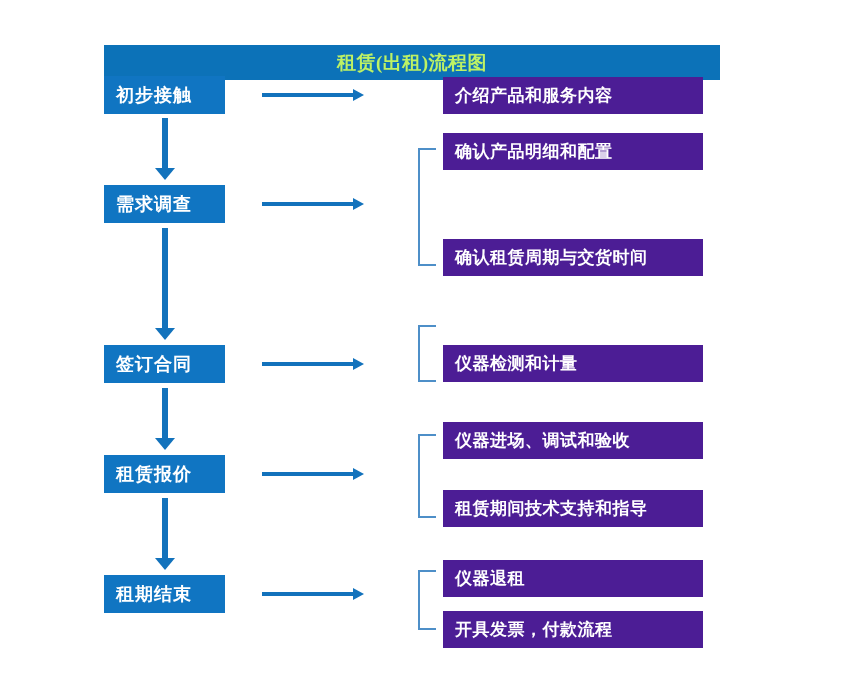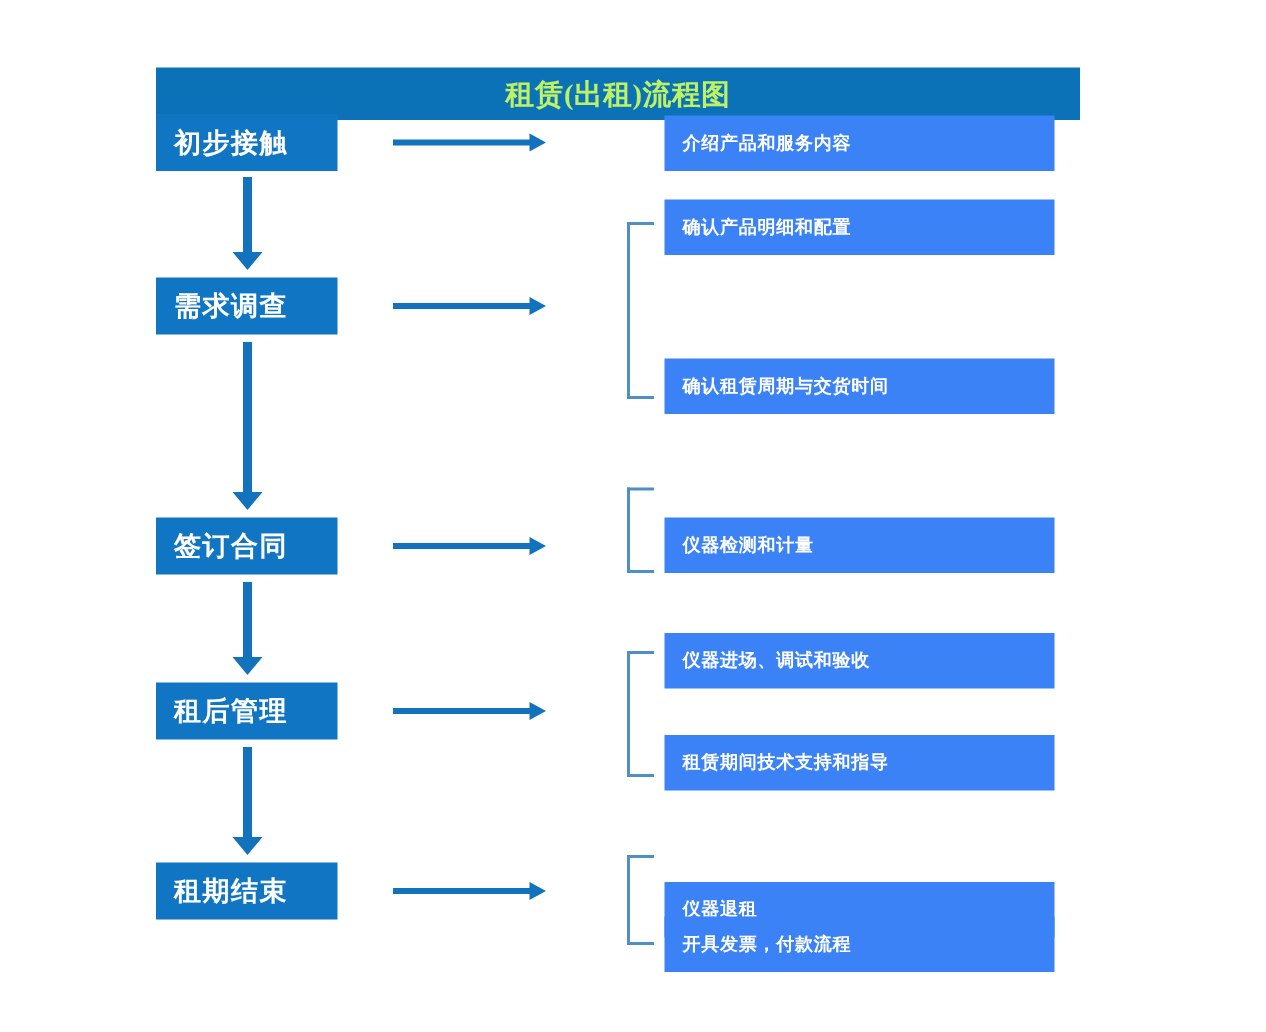--- a/index.html
+++ b/index.html
@@ -46,23 +46,23 @@
   .stage-box.left {
     left: 104px;
     width: 121px;
     height: 38px;
   }
   .detail-box {
     position: absolute;
     left: 443px;
     width: 260px;
     height: 37px;
-    background: #3b82f6;
+    background: #4c1d95;
     color: #ffffff;
-    font-size: 12px;
+    font-size: 17px;
     font-weight: bold;
     display: flex;
     align-items: center;
     padding-left: 12px;
     box-sizing: border-box;
     letter-spacing: 0.5px;
   }
   
   .h-arrow {
     position: absolute;
@@ -124,21 +124,21 @@
 <div id="canvas">
 
   <div class="title-bar">租赁(出租)流程图</div>
 
   <div class="stage-box left" style="top:76px;">初步接触</div>
 
   <div class="stage-box left" style="top:185px;">需求调查</div>
 
   <div class="stage-box left" style="top:345px;text-align:right;">签订合同</div>
 
-  <div class="stage-box left" style="top:455px;">租后管理</div>
+  <div class="stage-box left" style="top:455px;">租赁报价</div>
 
   <div class="stage-box left" style="top:575px;">租期结束</div>
 
   <div class="v-arrow" style="left:155px; top:118px; height:62px;">
     <div class="shaft" style="height:50px;"></div>
     <div class="head" style="top:50px;"></div>
   </div>
 
   <div class="v-arrow" style="left:155px; top:228px; height:112px;">
     <div class="shaft" style="height:100px;"></div>
@@ -195,17 +195,17 @@
 
   <div class="detail-box" style="top:239px;">确认租赁周期与交货时间</div>
 
 
   <div class="detail-box" style="top:345px;">仪器检测和计量</div>
 
   <div class="detail-box" style="top:422px;">仪器进场、调试和验收</div>
 
   <div class="detail-box" style="top:490px;">租赁期间技术支持和指导</div>
 
-  <div class="detail-box" style="top:560px;margin-top:28px;">仪器退租</div>
+  <div class="detail-box" style="top:560px;">仪器退租</div>
 
   <div class="detail-box" style="top:611px;">开具发票，付款流程</div>
 
 </div>
 
 </body></html>

